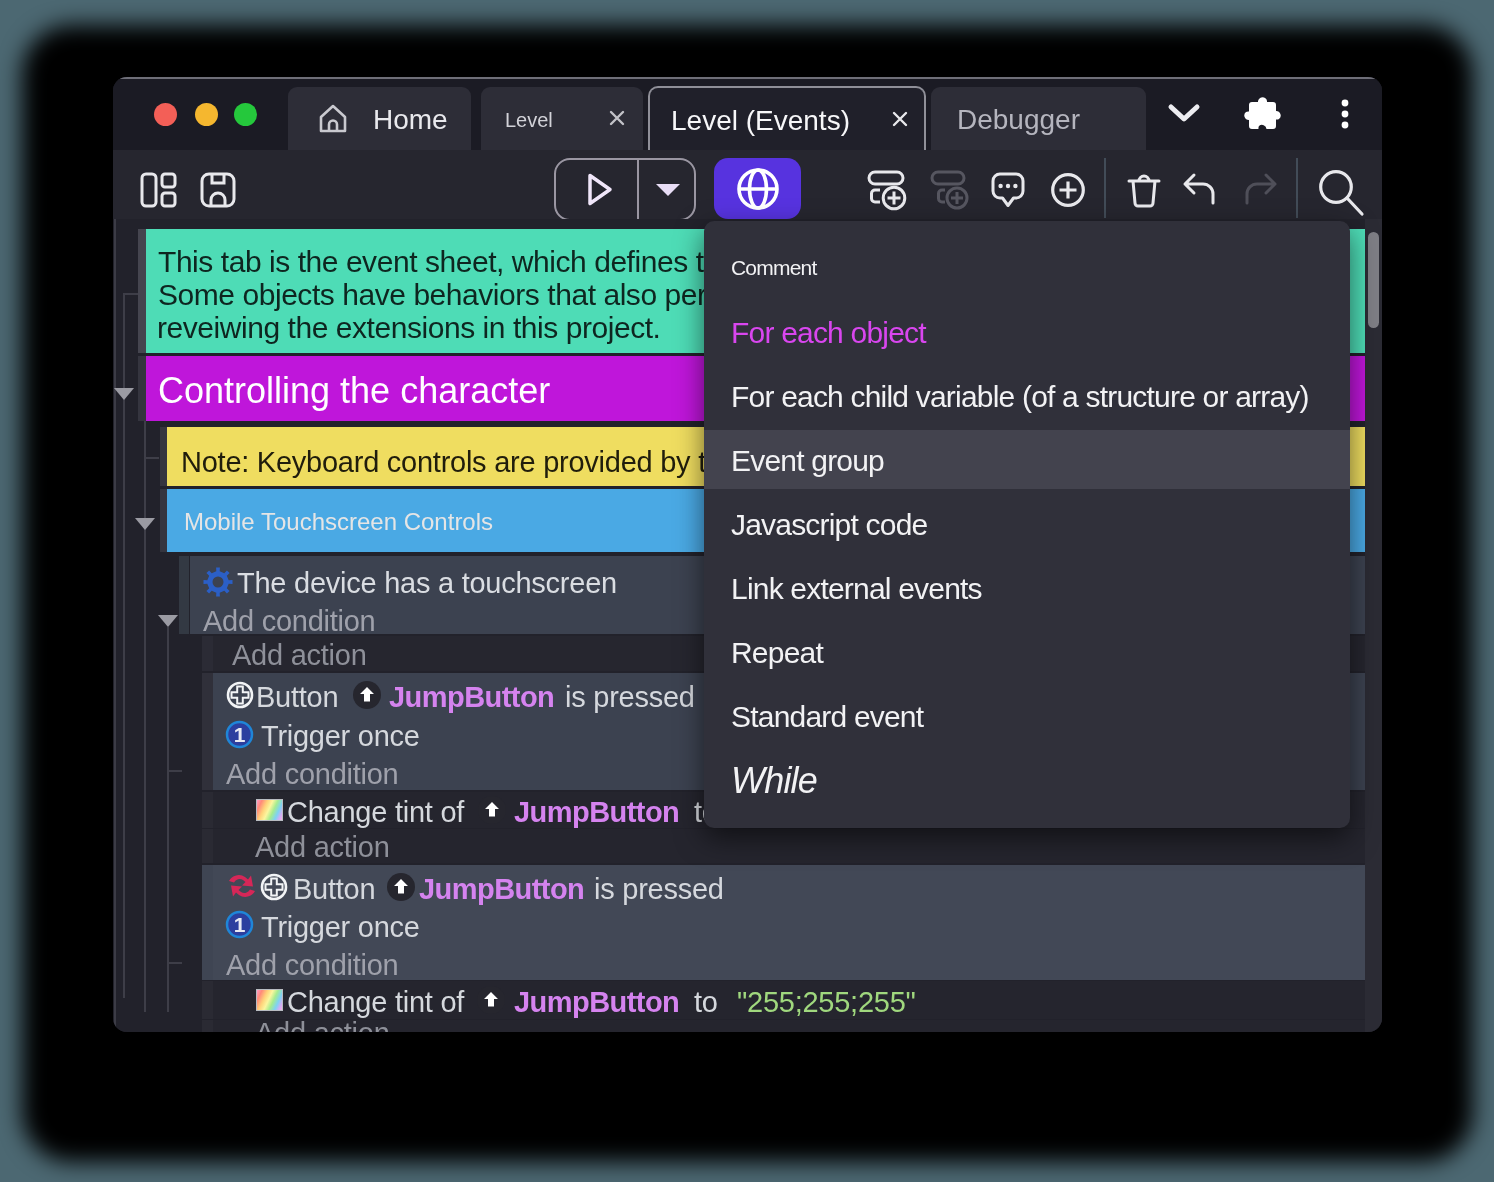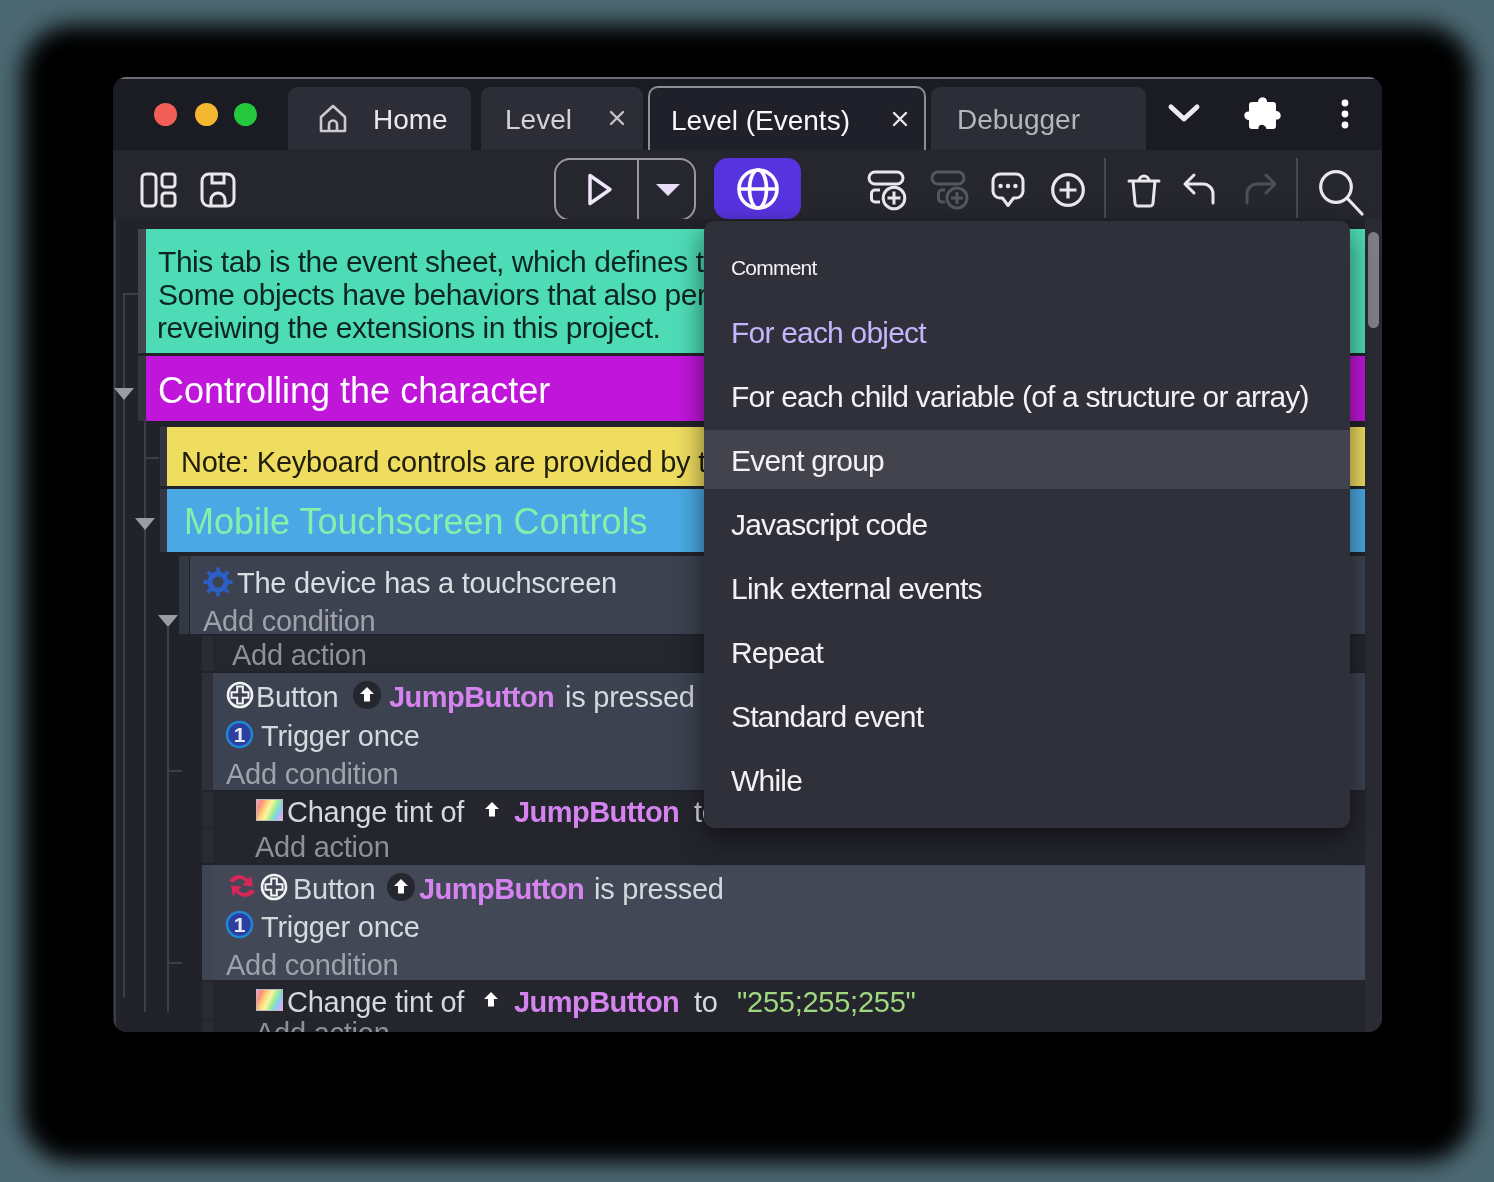--- a/index.html
+++ b/index.html
@@ -23,21 +23,21 @@
   <div class="abs" style="left:121px;top:26px;width:23px;height:23px;border-radius:50%;background:#25c83c;"></div>
 
   <div class="abs" id="tab-home" style="left:175px;top:10px;width:183px;height:63px;background:#2d2d37;border-radius:9px 9px 0 0;"></div>
   <div class="abs" id="tab-level" style="left:368px;top:10px;width:162px;height:63px;background:#2d2d37;border-radius:9px 9px 0 0;"></div>
   <div class="abs" id="tab-active" style="left:535px;top:9px;width:278px;height:64px;background:#20202a;border:2px solid #8f8f98;border-bottom:none;border-radius:10px 10px 0 0;"></div>
   <div class="abs" id="tab-debug" style="left:818px;top:10px;width:215px;height:63px;background:#2d2d37;border-radius:9px 9px 0 0;"></div>
   <svg style="left:204px;top:26px" width="32" height="31">
       <path d="M4,14 L16,3 L28,14 V28 H4 Z M12,28 v-6.5 a4,4 0 0 1 8,0 V28" fill="none" stroke="#c9c9cf" stroke-width="2.6" stroke-linejoin="round"></path>
     </svg>
   <div class="txt" style="left:260px;top:41px;font-size:28px;color:#e9e9ed;"><span>Home</span></div>
-  <div class="txt" style="left:392px;top:41px;font-size:28px;color:#d2d2d8;"><span>Level</span></div>
+  <div class="txt" style="left:392px;top:41px;font-size:20px;color:#d2d2d8;"><span>Level</span></div>
   <svg style="left:495px;top:32px" width="18" height="18">
       <path d="M3,3 L15,15 M15,3 L3,15" stroke="#c2c2c8" stroke-width="2.4" stroke-linecap="round"></path>
     </svg>
   <div class="txt" style="left:558px;top:42px;font-size:28px;color:#f7f7f9;"><span>Level (Events)</span></div>
   <svg style="left:778px;top:33px" width="18" height="18">
       <path d="M3,3 L15,15 M15,3 L3,15" stroke="#e8e8ec" stroke-width="2.4" stroke-linecap="round"></path>
     </svg>
   <div class="txt" style="left:844px;top:41px;font-size:28px;color:#b5b5be;"><span>Debugger</span></div>
   <svg style="left:1054px;top:26px" width="34" height="20">
       <path d="M4,4 L17,16 L30,4" fill="none" stroke="#ededf1" stroke-width="5" stroke-linecap="round" stroke-linejoin="round"></path>
@@ -151,21 +151,21 @@
 
   <div class="abs" style="left:33px;top:152px;width:1219px;height:124px;background:#4edcb6;"></div>
   <div class="txt" style="left:45px;top:183px;font-size:30px;letter-spacing:-0.45px;color:#0e2620;"><span>This tab is the event sheet, which defines the logic</span></div>
   <div class="txt" style="left:45px;top:216px;font-size:30px;letter-spacing:-0.45px;color:#0e2620;"><span>Some objects have behaviors that also perform</span></div>
   <div class="txt" style="left:44px;top:249px;font-size:30px;letter-spacing:-0.45px;color:#0e2620;"><span>reveiwing the extensions in this project.</span></div>
   <div class="abs" style="left:33px;top:279px;width:1219px;height:65px;background:#bf16da;"></div>
   <div class="txt" style="left:45px;top:312px;font-size:36px;color:#fff;"><span>Controlling the character</span></div>
   <div class="abs" style="left:54px;top:350px;width:1198px;height:59px;background:#efdd60;"></div>
   <div class="txt" style="left:68px;top:383px;font-size:29px;letter-spacing:-0.25px;color:#201d0c;"><span>Note: Keyboard controls are provided by the</span></div>
   <div class="abs" style="left:54px;top:412px;width:1198px;height:63px;background:#4aa9e4;"></div>
-  <div class="txt" style="left:71px;top:443px;font-size:36px;color:#86efac;"><span>Mobile Touchscreen Controls</span></div>
+  <div class="txt" style="left:71px;top:443px;font-size:24px;color:#e5e5e5;"><span>Mobile Touchscreen Controls</span></div>
 
   <div class="abs" style="left:66px;top:479px;width:10px;height:78px;background:#333943;"></div>
   <div class="abs" style="left:77px;top:479px;width:1175px;height:78px;background:#3c4250;"></div>
   <svg style="left:90px;top:490px" width="30" height="30">
       <path d="M25.7,13.3 L29.5,13.1 L29.5,16.9 L25.7,16.7 L23.8,21.3 L26.6,23.9 L23.9,26.6 L21.3,23.8 L16.7,25.7 L16.9,29.5 L13.1,29.5 L13.3,25.7 L8.7,23.8 L6.1,26.6 L3.4,23.9 L6.2,21.3 L4.3,16.7 L0.5,16.9 L0.5,13.1 L4.3,13.3 L6.2,8.7 L3.4,6.1 L6.1,3.4 L8.7,6.2 L13.3,4.3 L13.1,0.5 L16.9,0.5 L16.7,4.3 L21.3,6.2 L23.9,3.4 L26.6,6.1 L23.8,8.7 Z M20.5,15 A5.5,5.5 0 1 0 9.5,15 A5.5,5.5 0 1 0 20.5,15 Z" fill="#2b5fc6" fill-rule="evenodd"></path>
     </svg>
   <div class="txt" style="left:124px;top:504px;font-size:29px;letter-spacing:-0.25px;color:#dadde2;"><span>The device has a touchscreen</span></div>
   <div class="txt" style="left:90px;top:542px;font-size:29px;letter-spacing:-0.25px;color:#9fa1ab;"><span>Add condition</span></div>
 
   <div class="abs" style="left:89px;top:559px;width:11px;height:35px;background:#2b2b35;"></div>
@@ -246,21 +246,21 @@
   <div class="abs" style="left:89px;top:943px;width:11px;height:12px;background:#2a2a33;"></div>
   <div class="abs" style="left:100px;top:943px;width:1152px;height:12px;background:#25252e;"></div>
   <div class="txt" style="left:142px;top:954px;font-size:29px;letter-spacing:-0.25px;color:#8e9099;"><span>Add action</span></div>
 
   <div class="abs" style="left:1252px;top:142px;width:17px;height:813px;background:#2b2b34;"></div>
   <div class="abs" style="left:1255px;top:155px;width:11px;height:96px;border-radius:6px;background:#7e7e85;"></div>
 
   <div class="abs" id="menu" style="left:591px;top:144px;width:646px;height:607px;background:#30303a;border-radius:10px;box-shadow:0 10px 28px rgba(0,0,0,0.55);"></div>
   <div class="abs" style="left:591px;top:353px;width:646px;height:59px;background:#43434e;"></div>
   <div class="txt" style="left:618px;top:190px;font-size:21px;letter-spacing:-0.8px;color:#f2f2f4;"><span>Comment</span></div>
-  <div class="txt" style="left:618px;top:254px;font-size:30px;letter-spacing:-0.8px;color:#c4b5fd;"><span>For each object</span></div>
+  <div class="txt" style="left:618px;top:254px;font-size:30px;letter-spacing:-0.8px;color:#d946ef;"><span>For each object</span></div>
   <div class="txt" style="left:618px;top:318px;font-size:30px;letter-spacing:-0.8px;color:#f2f2f4;"><span>For each child variable (of a structure or array)</span></div>
   <div class="txt" style="left:618px;top:382px;font-size:30px;letter-spacing:-0.8px;color:#f2f2f4;"><span>Event group</span></div>
   <div class="txt" style="left:618px;top:446px;font-size:30px;letter-spacing:-0.8px;color:#f2f2f4;"><span>Javascript code</span></div>
   <div class="txt" style="left:618px;top:510px;font-size:30px;letter-spacing:-0.8px;color:#f2f2f4;"><span>Link external events</span></div>
   <div class="txt" style="left:618px;top:574px;font-size:30px;letter-spacing:-0.8px;color:#f2f2f4;"><span>Repeat</span></div>
   <div class="txt" style="left:618px;top:638px;font-size:30px;letter-spacing:-0.8px;color:#f2f2f4;"><span>Standard event</span></div>
-  <div class="txt" style="left:618px;top:702px;font-size:30px;letter-spacing:-0.8px;color:#f2f2f4;"><span>While</span></div>
+  <div class="txt" style="left:618px;top:702px;font-size:36px;letter-spacing:-0.8px;color:#f2f2f4;font-style:italic;"><span>While</span></div>
 </div>
 
 </body></html>

